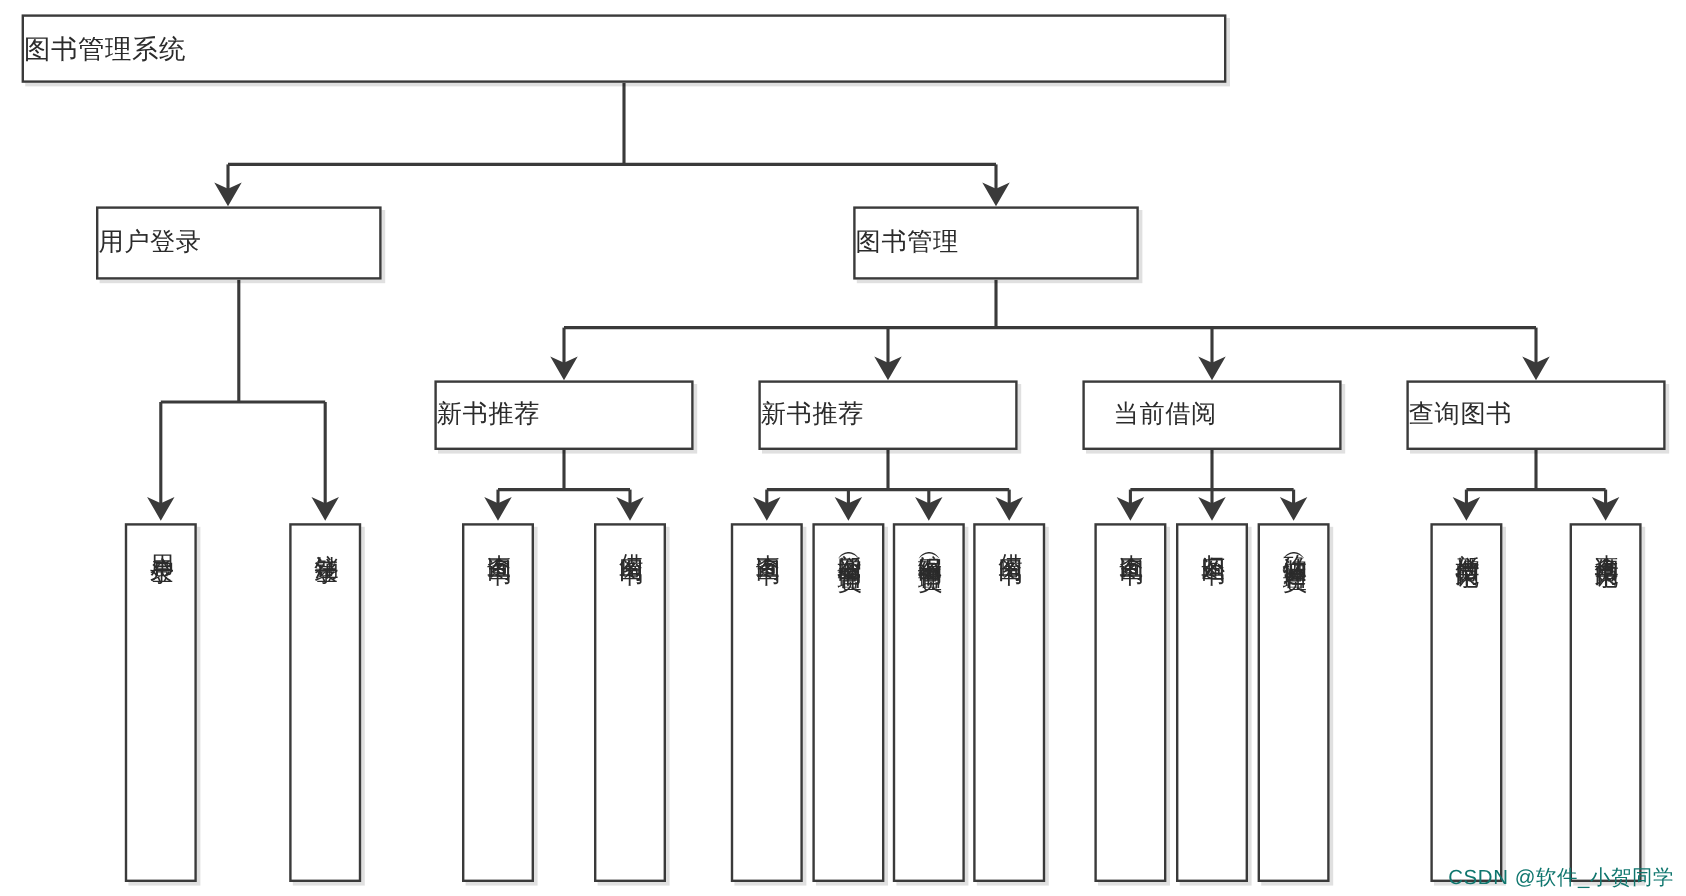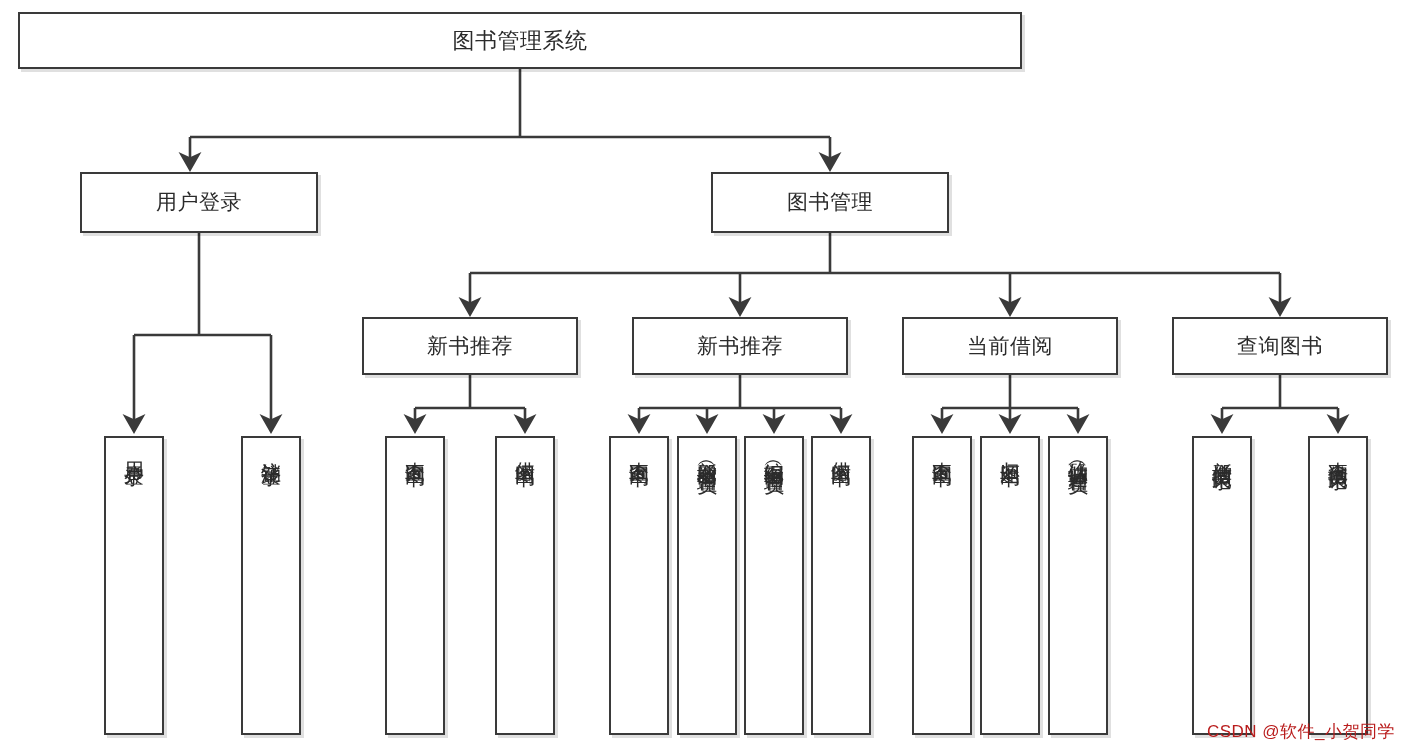--- a/index.html
+++ b/index.html
@@ -25,21 +25,20 @@
     height: 747px;
   }
   .node {
     position: absolute;
     box-sizing: border-box;
     background: #ffffff;
     border: 2px solid #3a3a3a;
     box-shadow: 3px 3px 0 0 rgba(0,0,0,0.12);
     display: flex;
     align-items: center;
-    justify-content: center;
     color: #2b2b2b;
     z-index: 2;
   }
   .node .lbl {
     display: block;
     text-align: center;
     line-height: 1.18;
     letter-spacing: 0.5px;
   }
   
@@ -62,21 +61,21 @@
     font-size: 20px;
     line-height: 1.05;
     letter-spacing: 2px;
     white-space: nowrap;
   }
   .watermark {
     position: absolute;
     right: 10px;
     bottom: 4px;
     font-size: 17px;
-    color: #b91c1c;
+    color: #0f766e;
     z-index: 3;
     white-space: nowrap;
     letter-spacing: 0.5px;
   }
 </style>
 </head>
 <body>
 
 <div id="canvas">
 
@@ -140,21 +139,21 @@
   <div class="node horiz" style="left:711px; top:172px; width:238px; height:61px;">
     <span class="lbl">图书管理</span>
   </div>
 
   <div class="node horiz" style="left:362px; top:317px; width:216px; height:58px;">
     <span class="lbl">新书推荐</span>
   </div>
   <div class="node horiz" style="left:632px; top:317px; width:216px; height:58px;">
     <span class="lbl">新书推荐</span>
   </div>
-  <div class="node horiz" style="left:902px; top:317px; width:216px; height:58px;">
+  <div class="node horiz" style="left:902px; top:317px; width:216px; height:58px;padding-left:24px;">
     <span class="lbl">当前借阅</span>
   </div>
   <div class="node horiz" style="left:1172px; top:317px; width:216px; height:58px;">
     <span class="lbl">查询图书</span>
   </div>
 
   <div class="node vert" style="left:104px; top:436px; width:60px; height:299px;">
     <span class="lbl">用户登录</span>
   </div>
   <div class="node vert" style="left:241px; top:436px; width:60px; height:299px;">

